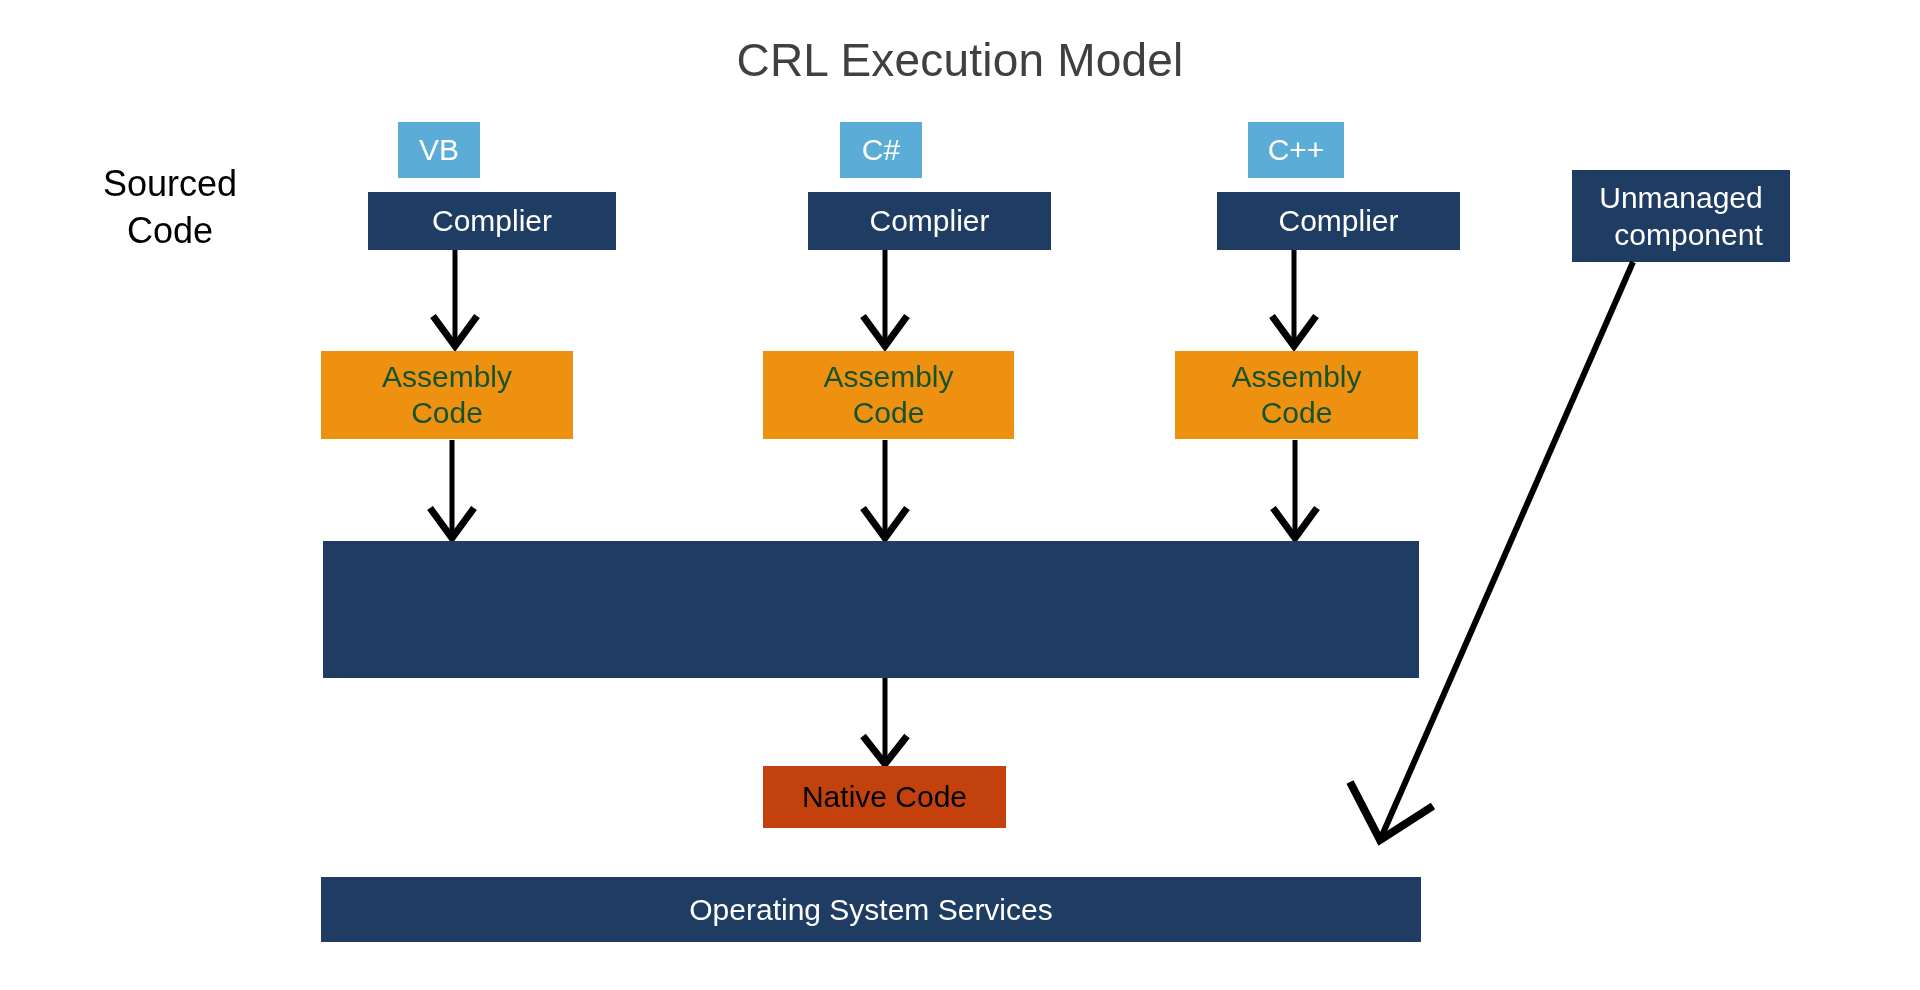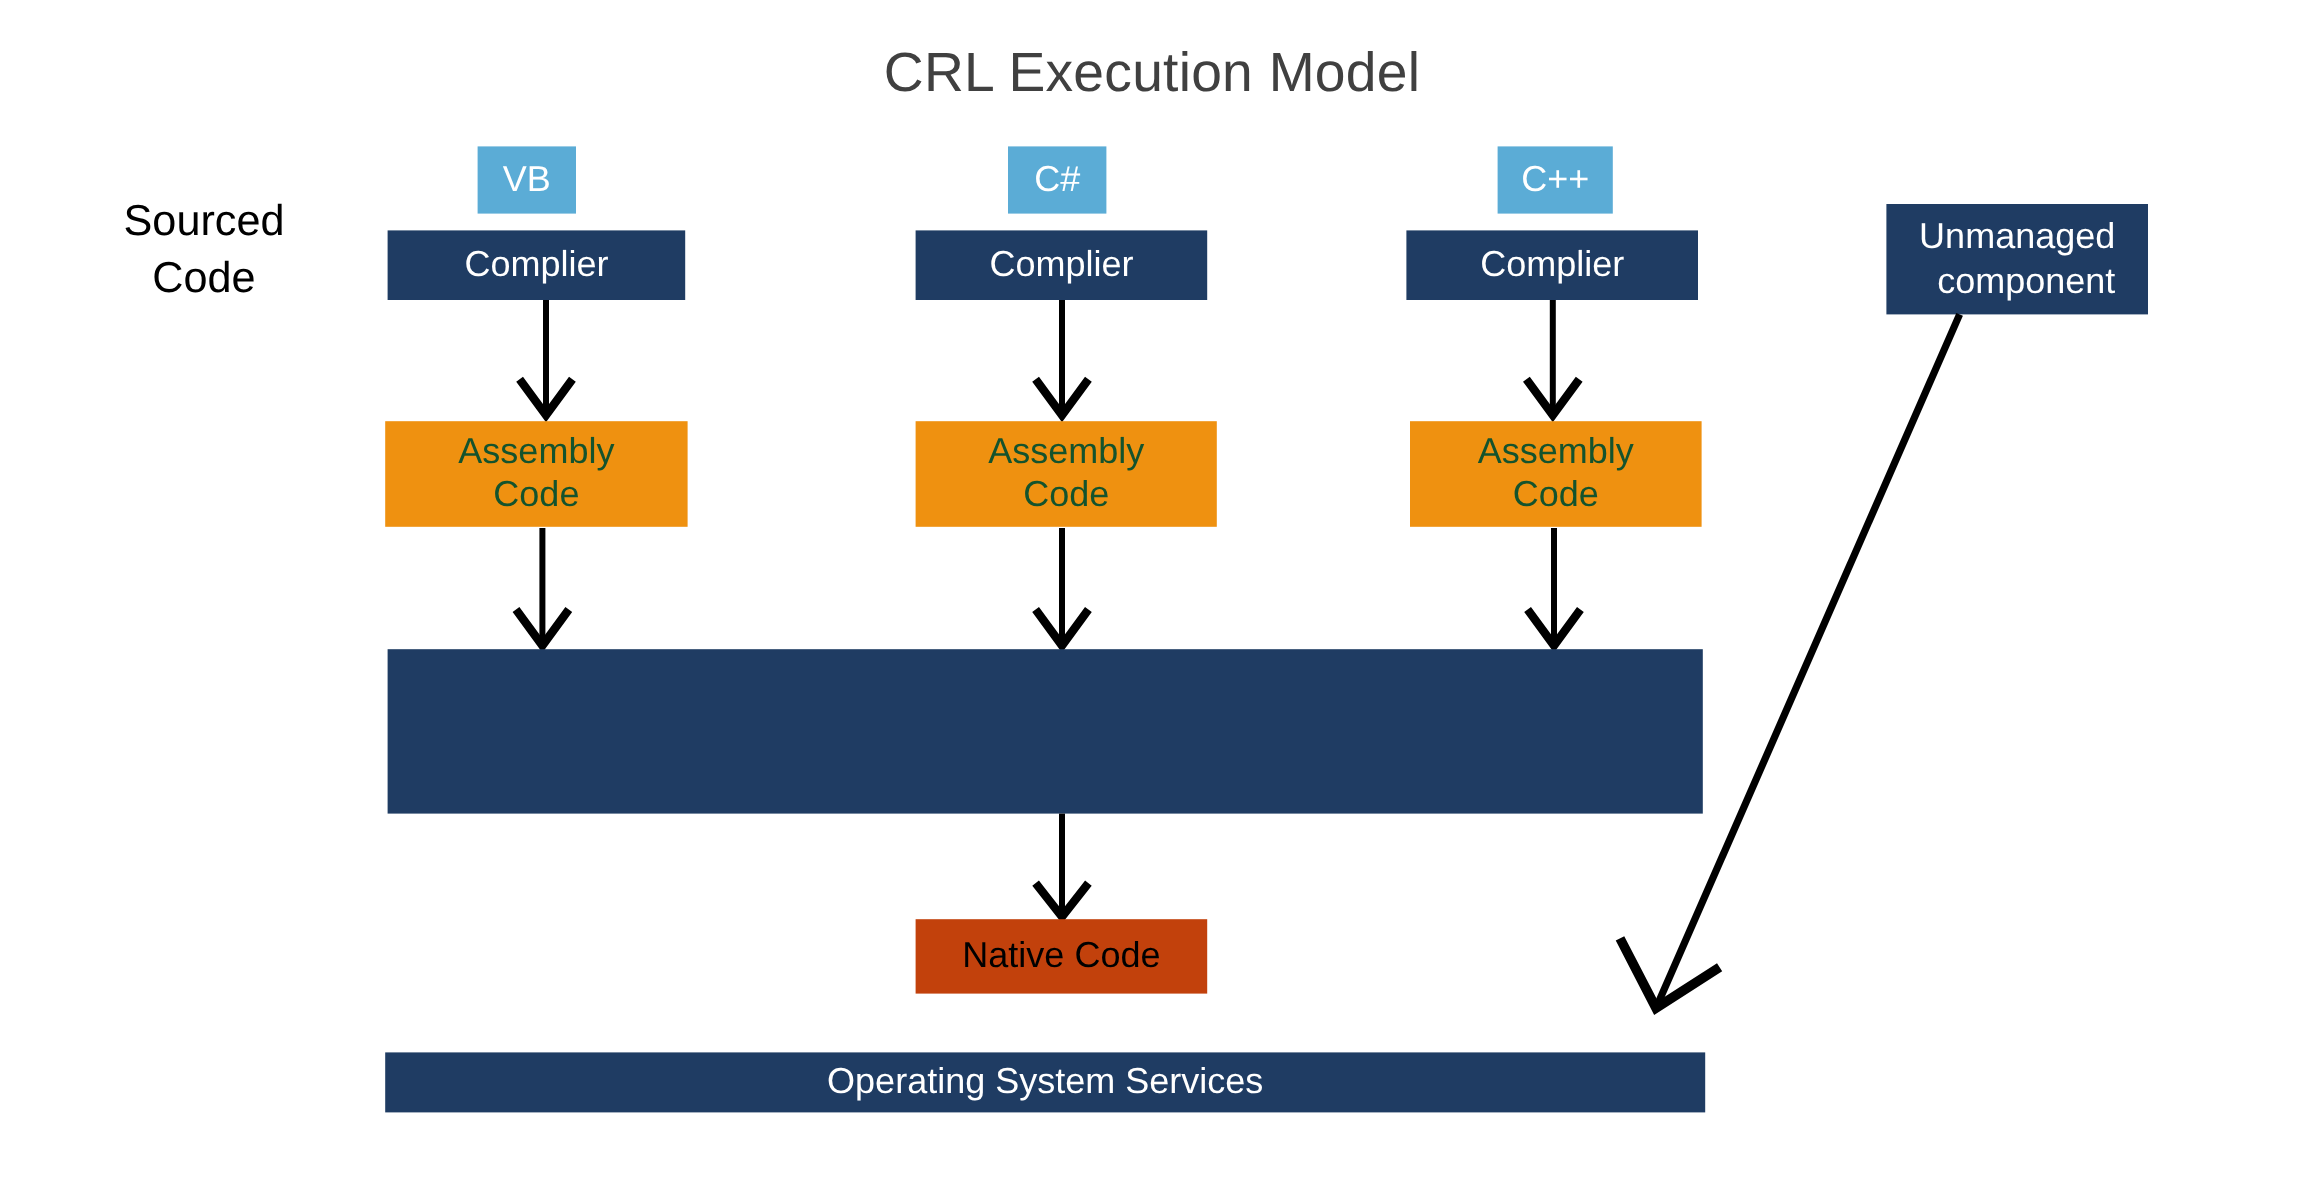--- a/index.html
+++ b/index.html
@@ -53,20 +53,21 @@
   }
 
   .compiler-box {
     height: 58px;
     background: #1F3C63;
     color: #ffffff;
     font-size: 30px;
     display: flex;
     align-items: center;
     justify-content: center;
+    margin-left: 45px;
   }
 
   .assembly-box {
     height: 88px;
     background: #EF9110;
     color: #14532d;
     font-size: 30px;
     line-height: 36px;
     text-align: center;
     display: flex;
@@ -101,21 +102,21 @@
     color: #000000;
     font-size: 30px;
     display: flex;
     align-items: center;
     justify-content: center;
   }
 
   .os-band {
     left: 321px; top: 877px;
     width: 1100px;
-    height: 50px;
+    height: 65px;
     background: #1F3C63;
     color: #ffffff;
     font-size: 30px;
     display: flex;
     align-items: center;
     justify-content: center;
   }
 
   .unmanaged-box {
     left: 1572px; top: 170px;

